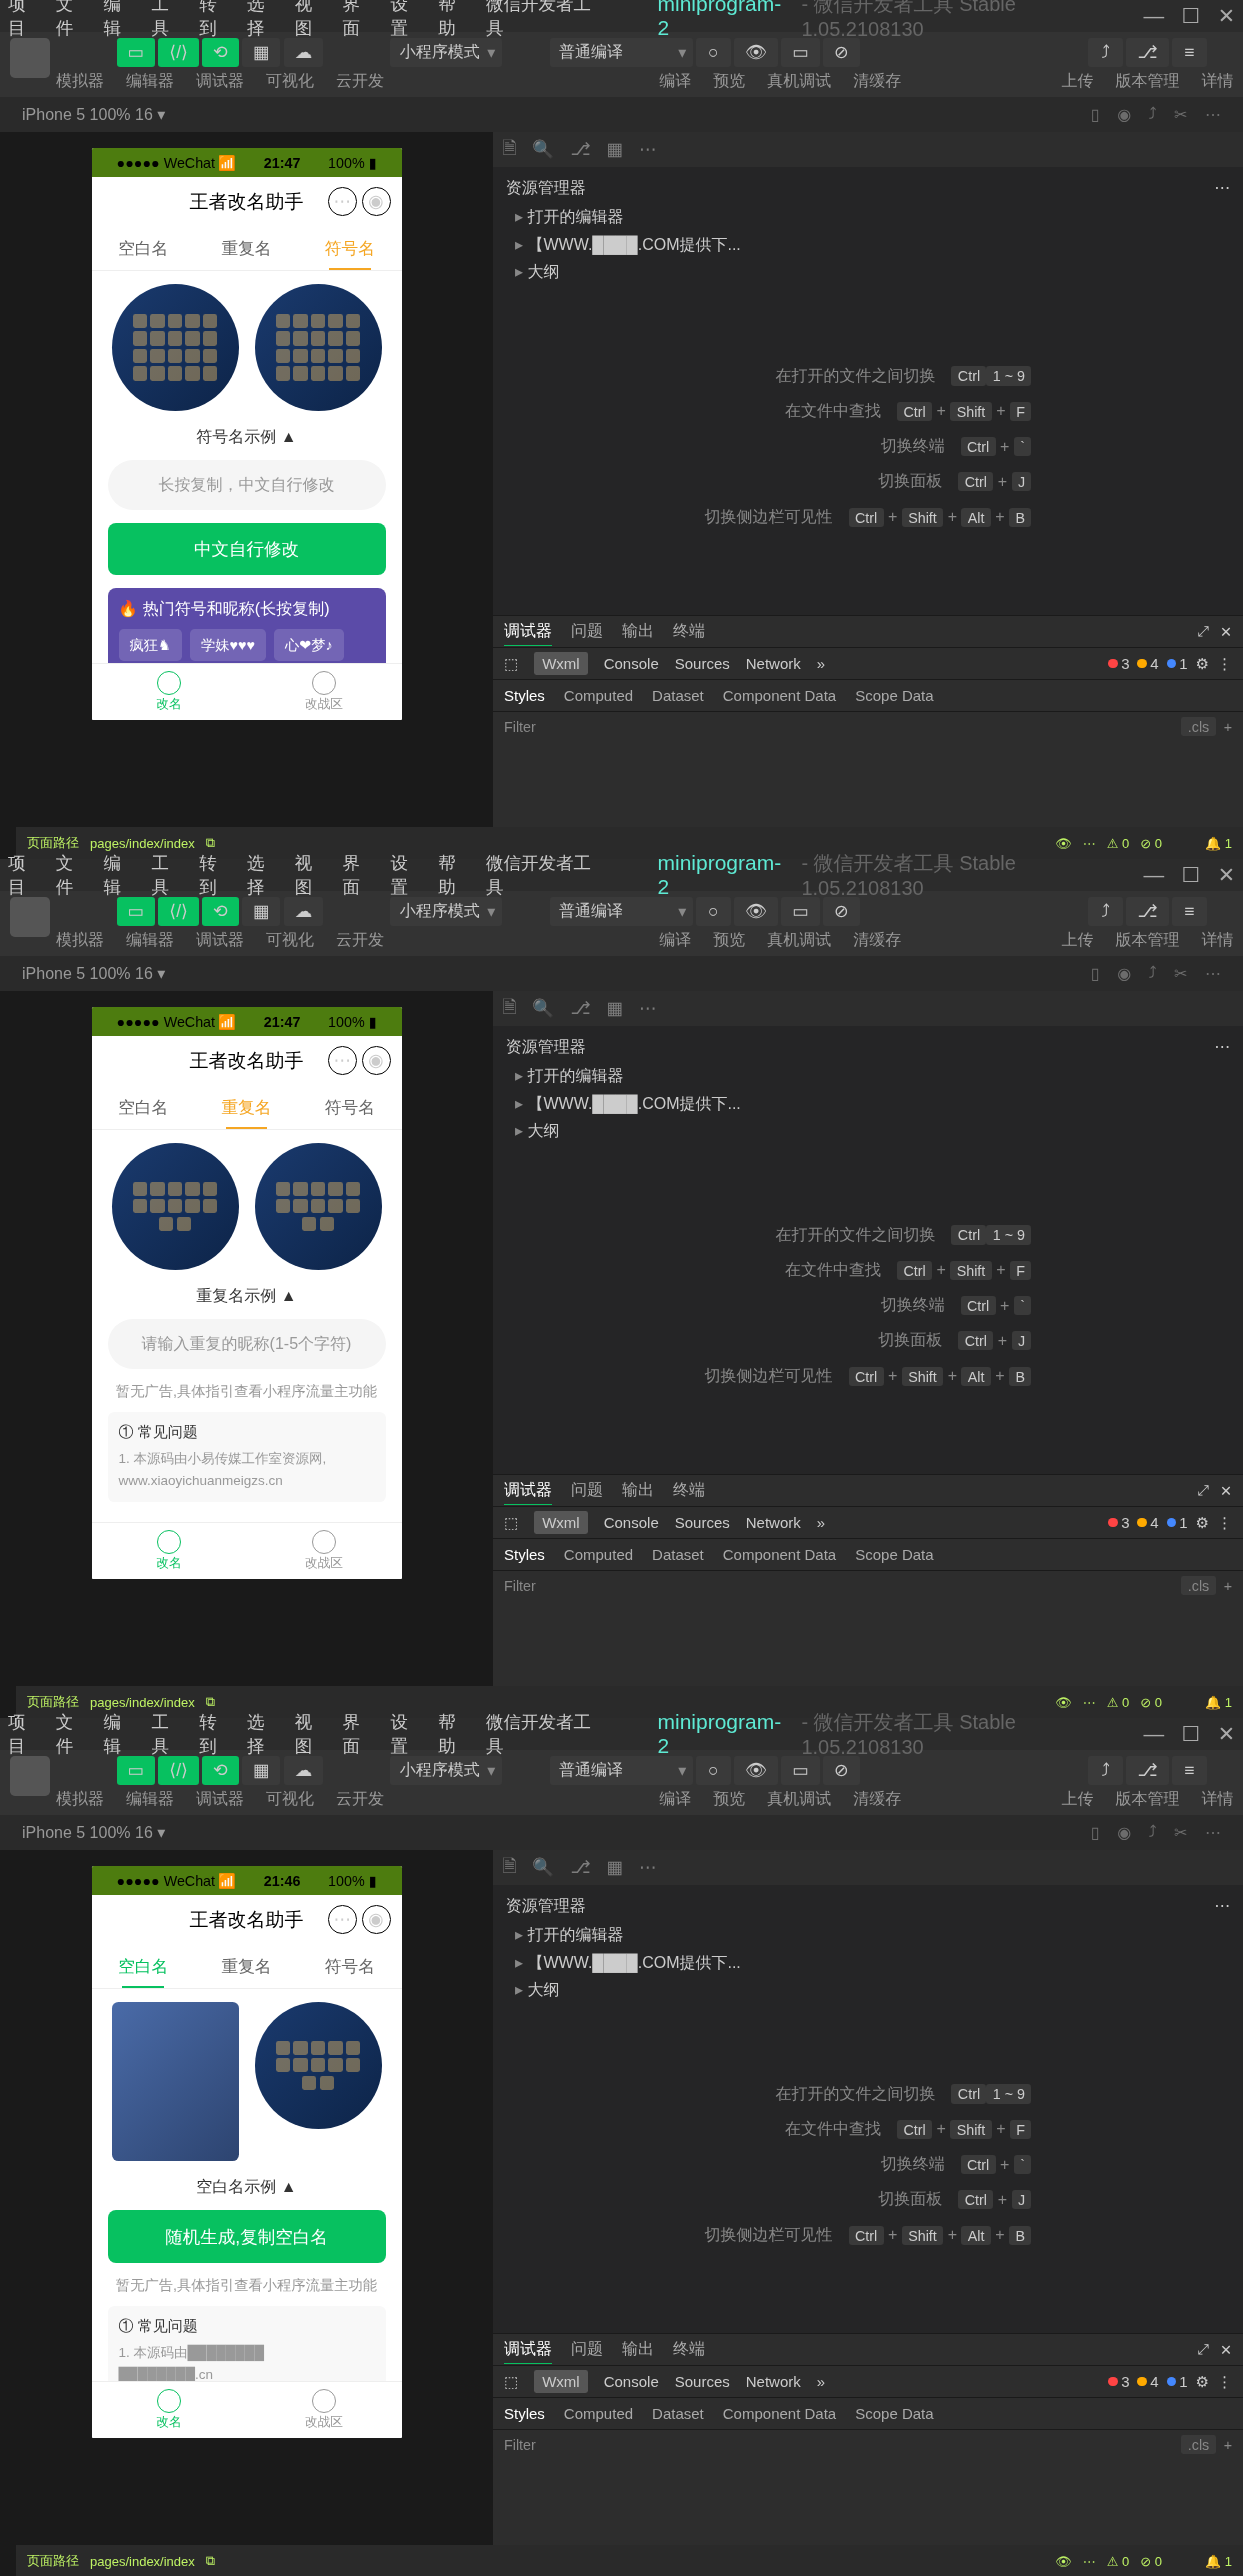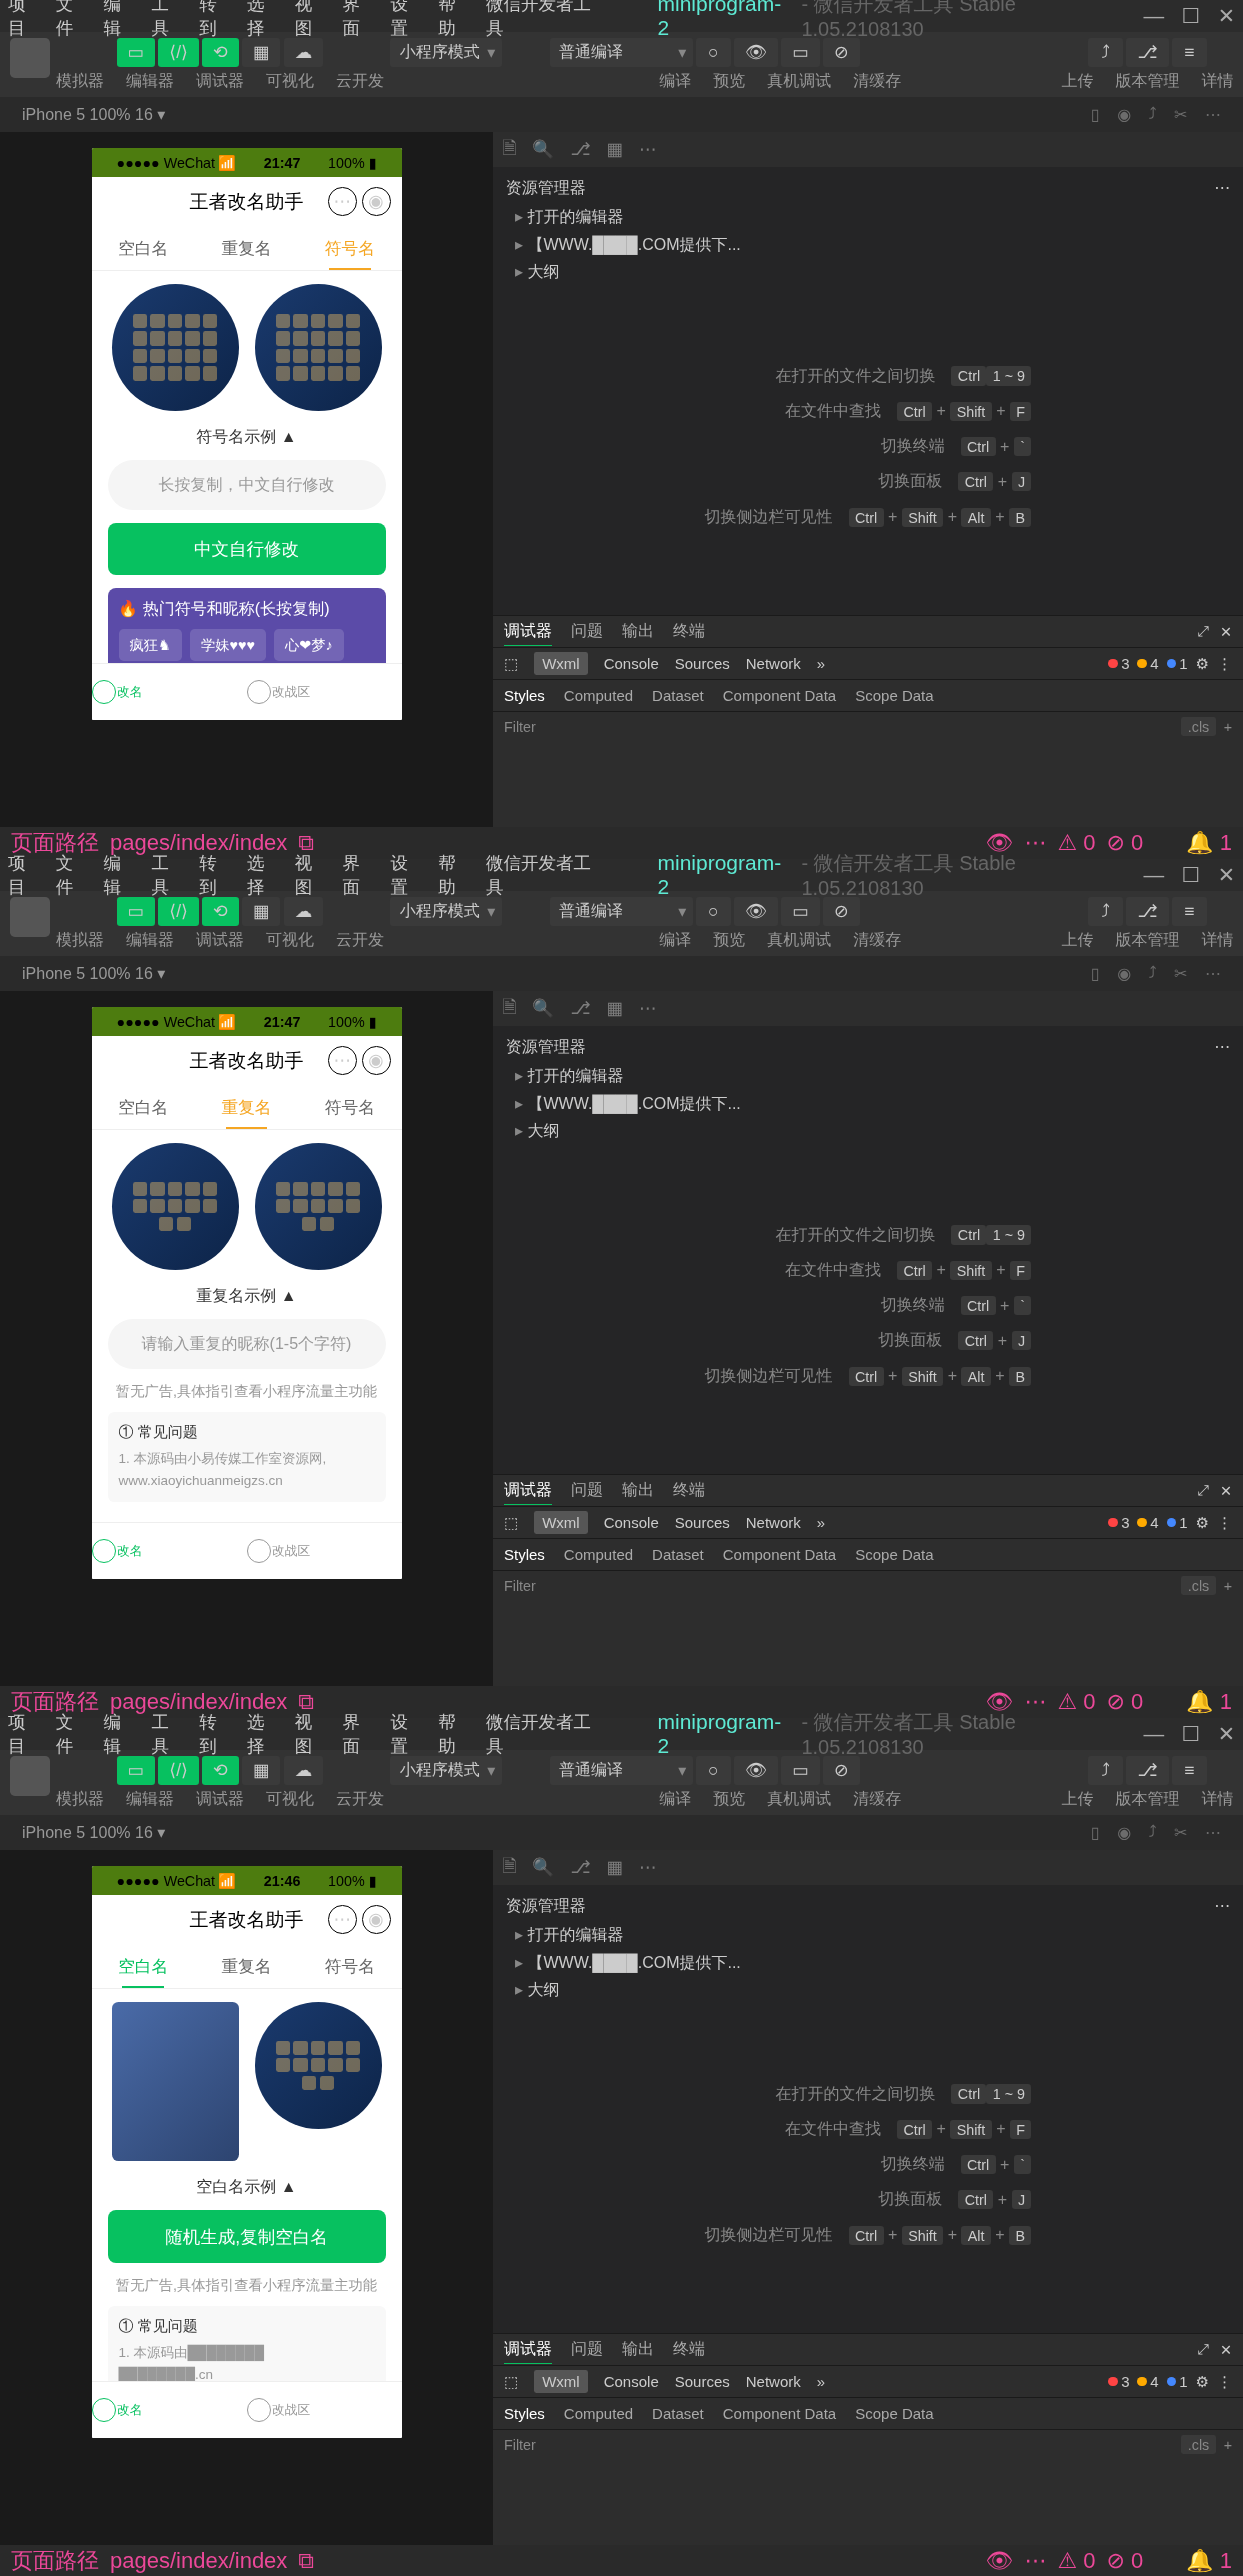--- a/index.html
+++ b/index.html
@@ -50,21 +50,21 @@
 .big-btn{background:#07c160;color:#fff;text-align:center;padding:14.3px;border-radius:8px;font-size:17.5px;margin-bottom:12.7px}
 .purple-panel{background:#5b4ba8;border-radius:8px;padding:11px;color:#fff}
 .purple-title{font-size:16px;margin-bottom:9.5px}
 .purple-chips{display:flex;flex-wrap:wrap;gap:8px}
 .chip{background:rgba(255,255,255,.15);padding:6.4px 11px;border-radius:4.8px;font-size:14.3px}
 .ad-text{text-align:center;color:#999;font-size:14.3px;margin:11px 0}
 .faq{background:#f8f8f8;border-radius:6.4px;padding:11px}
 .faq-title{font-size:15px;color:#333;margin-bottom:6.4px}
 .faq-item{font-size:13.5px;color:#999;line-height:1.6}
 .bottom-nav{position:absolute;bottom:0;left:0;right:0;height:57px;background:#fff;border-top:0.8px solid #eee;display:flex}
-.bn-item{flex:1;display:flex;flex-direction:row;align-items:center;gap:1.6px}
+.bn-item{flex:1;display:flex;flex-direction:column;align-items:center;justify-content:center;gap:1.6px}
 .bn-icon{width:24px;height:24px;border:1.6px solid #07c160;border-radius:12px}
 .bn-icon.gray{border-color:#999}
 .bn-label{font-size:12.7px;color:#07c160}
 .bn-label.gray{color:#999}
 .right-panel{flex:1;display:flex;flex-direction:column;background:#252526}
 .file-tabs{height:35px;background:#2d2d2d;display:flex;align-items:center;padding:0 9.5px;gap:16px}
 .file-tabs span{opacity:.5;font-size:17.5px}
 .file-tree{padding:6.4px 0;font-size:16px}
 .tree-header{padding:4.8px 12.7px;display:flex;justify-content:space-between;color:#ccc}
 .tree-item{padding:3.2px 22px;color:#ccc;cursor:pointer}
@@ -77,21 +77,21 @@
 .dt-tabs{height:32px;display:flex;align-items:center;padding:0 11px;gap:19px;border-bottom:0.8px solid #1a1a1a}
 .dt-tab{font-size:16px;color:#aaa;padding:3.2px 0}
 .dt-tab.active{color:#fff;border-bottom:1.6px solid #07c160}
 .dt-tabs .right{margin-left:auto;display:flex;gap:11px;align-items:center;font-size:14.3px}
 .dt-sub{height:32px;display:flex;align-items:center;padding:0 11px;gap:16px;border-bottom:0.8px solid #1a1a1a;font-size:15px}
 .dt-sub .active{background:#565656;padding:3.2px 8px;border-radius:2.4px}
 .dt-panels{height:32px;display:flex;align-items:center;padding:0 11px;gap:19px;border-bottom:0.8px solid #1a1a1a;font-size:15px;color:#aaa}
 .dt-panels .active{color:#fff}
 .dt-filter{height:29px;display:flex;align-items:center;padding:0 11px;font-size:14.3px;color:#888}
 .dt-filter .cls{margin-left:auto;background:#3a3a3a;padding:1.6px 6.4px;border-radius:2.4px}
-.bottom-status{position:absolute;bottom:0;left:0;right:0;height:32px;background:#2a2a2a;display:flex;align-items:center;padding:0 11px;font-size:22px;color:#ec4899;gap:11px}
+.bottom-status{position:absolute;bottom:0;left:16px;right:0;height:32px;background:#2a2a2a;display:flex;align-items:center;padding:0 11px;font-size:13px;color:#bef264;gap:11px}
 .bottom-status .right{margin-left:auto;display:flex;gap:11px;align-items:center}
 .badge{display:inline-flex;align-items:center;gap:3.2px}
 .dot{width:9.5px;height:9.5px;border-radius:4.8px;display:inline-block}
 .dot.red{background:#f44}
 .dot.yellow{background:#fa0}
 .dot.blue{background:#48f}
 .hero-img{width:127px;height:159px;background:linear-gradient(135deg,#4a6ba8,#2d4470);border-radius:6.4px}
 </style>
 </head>
 <body>

